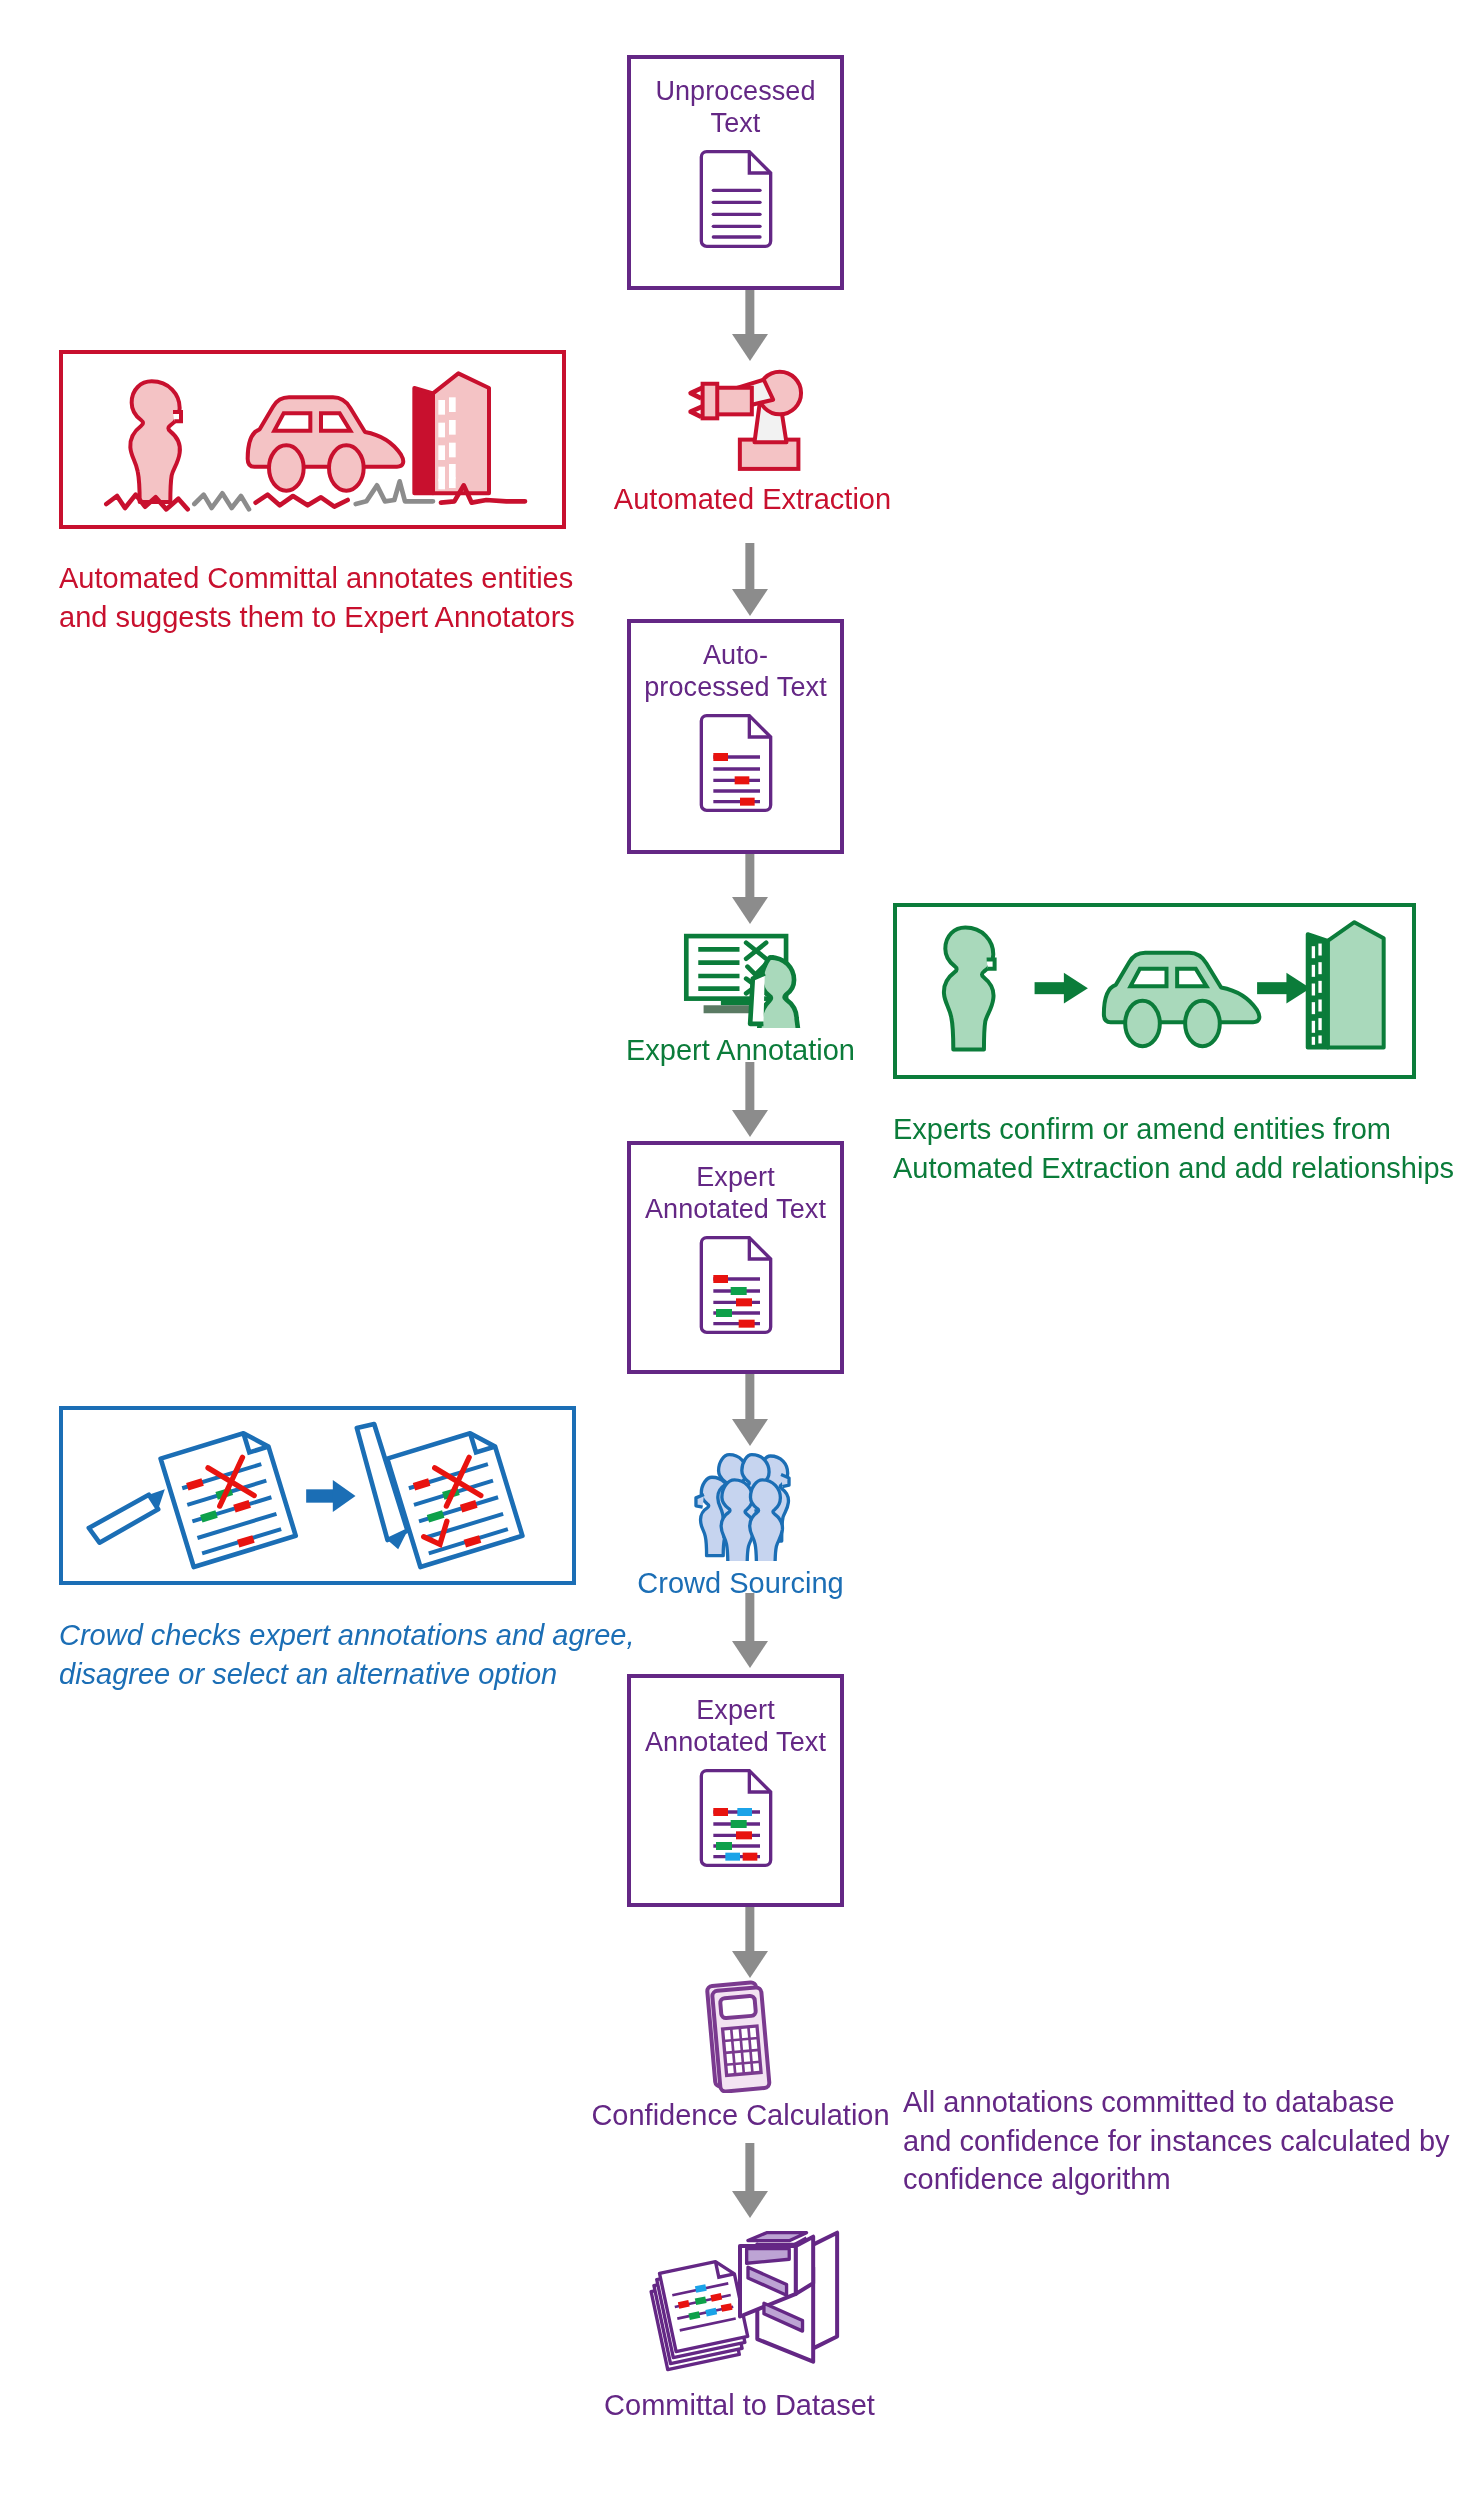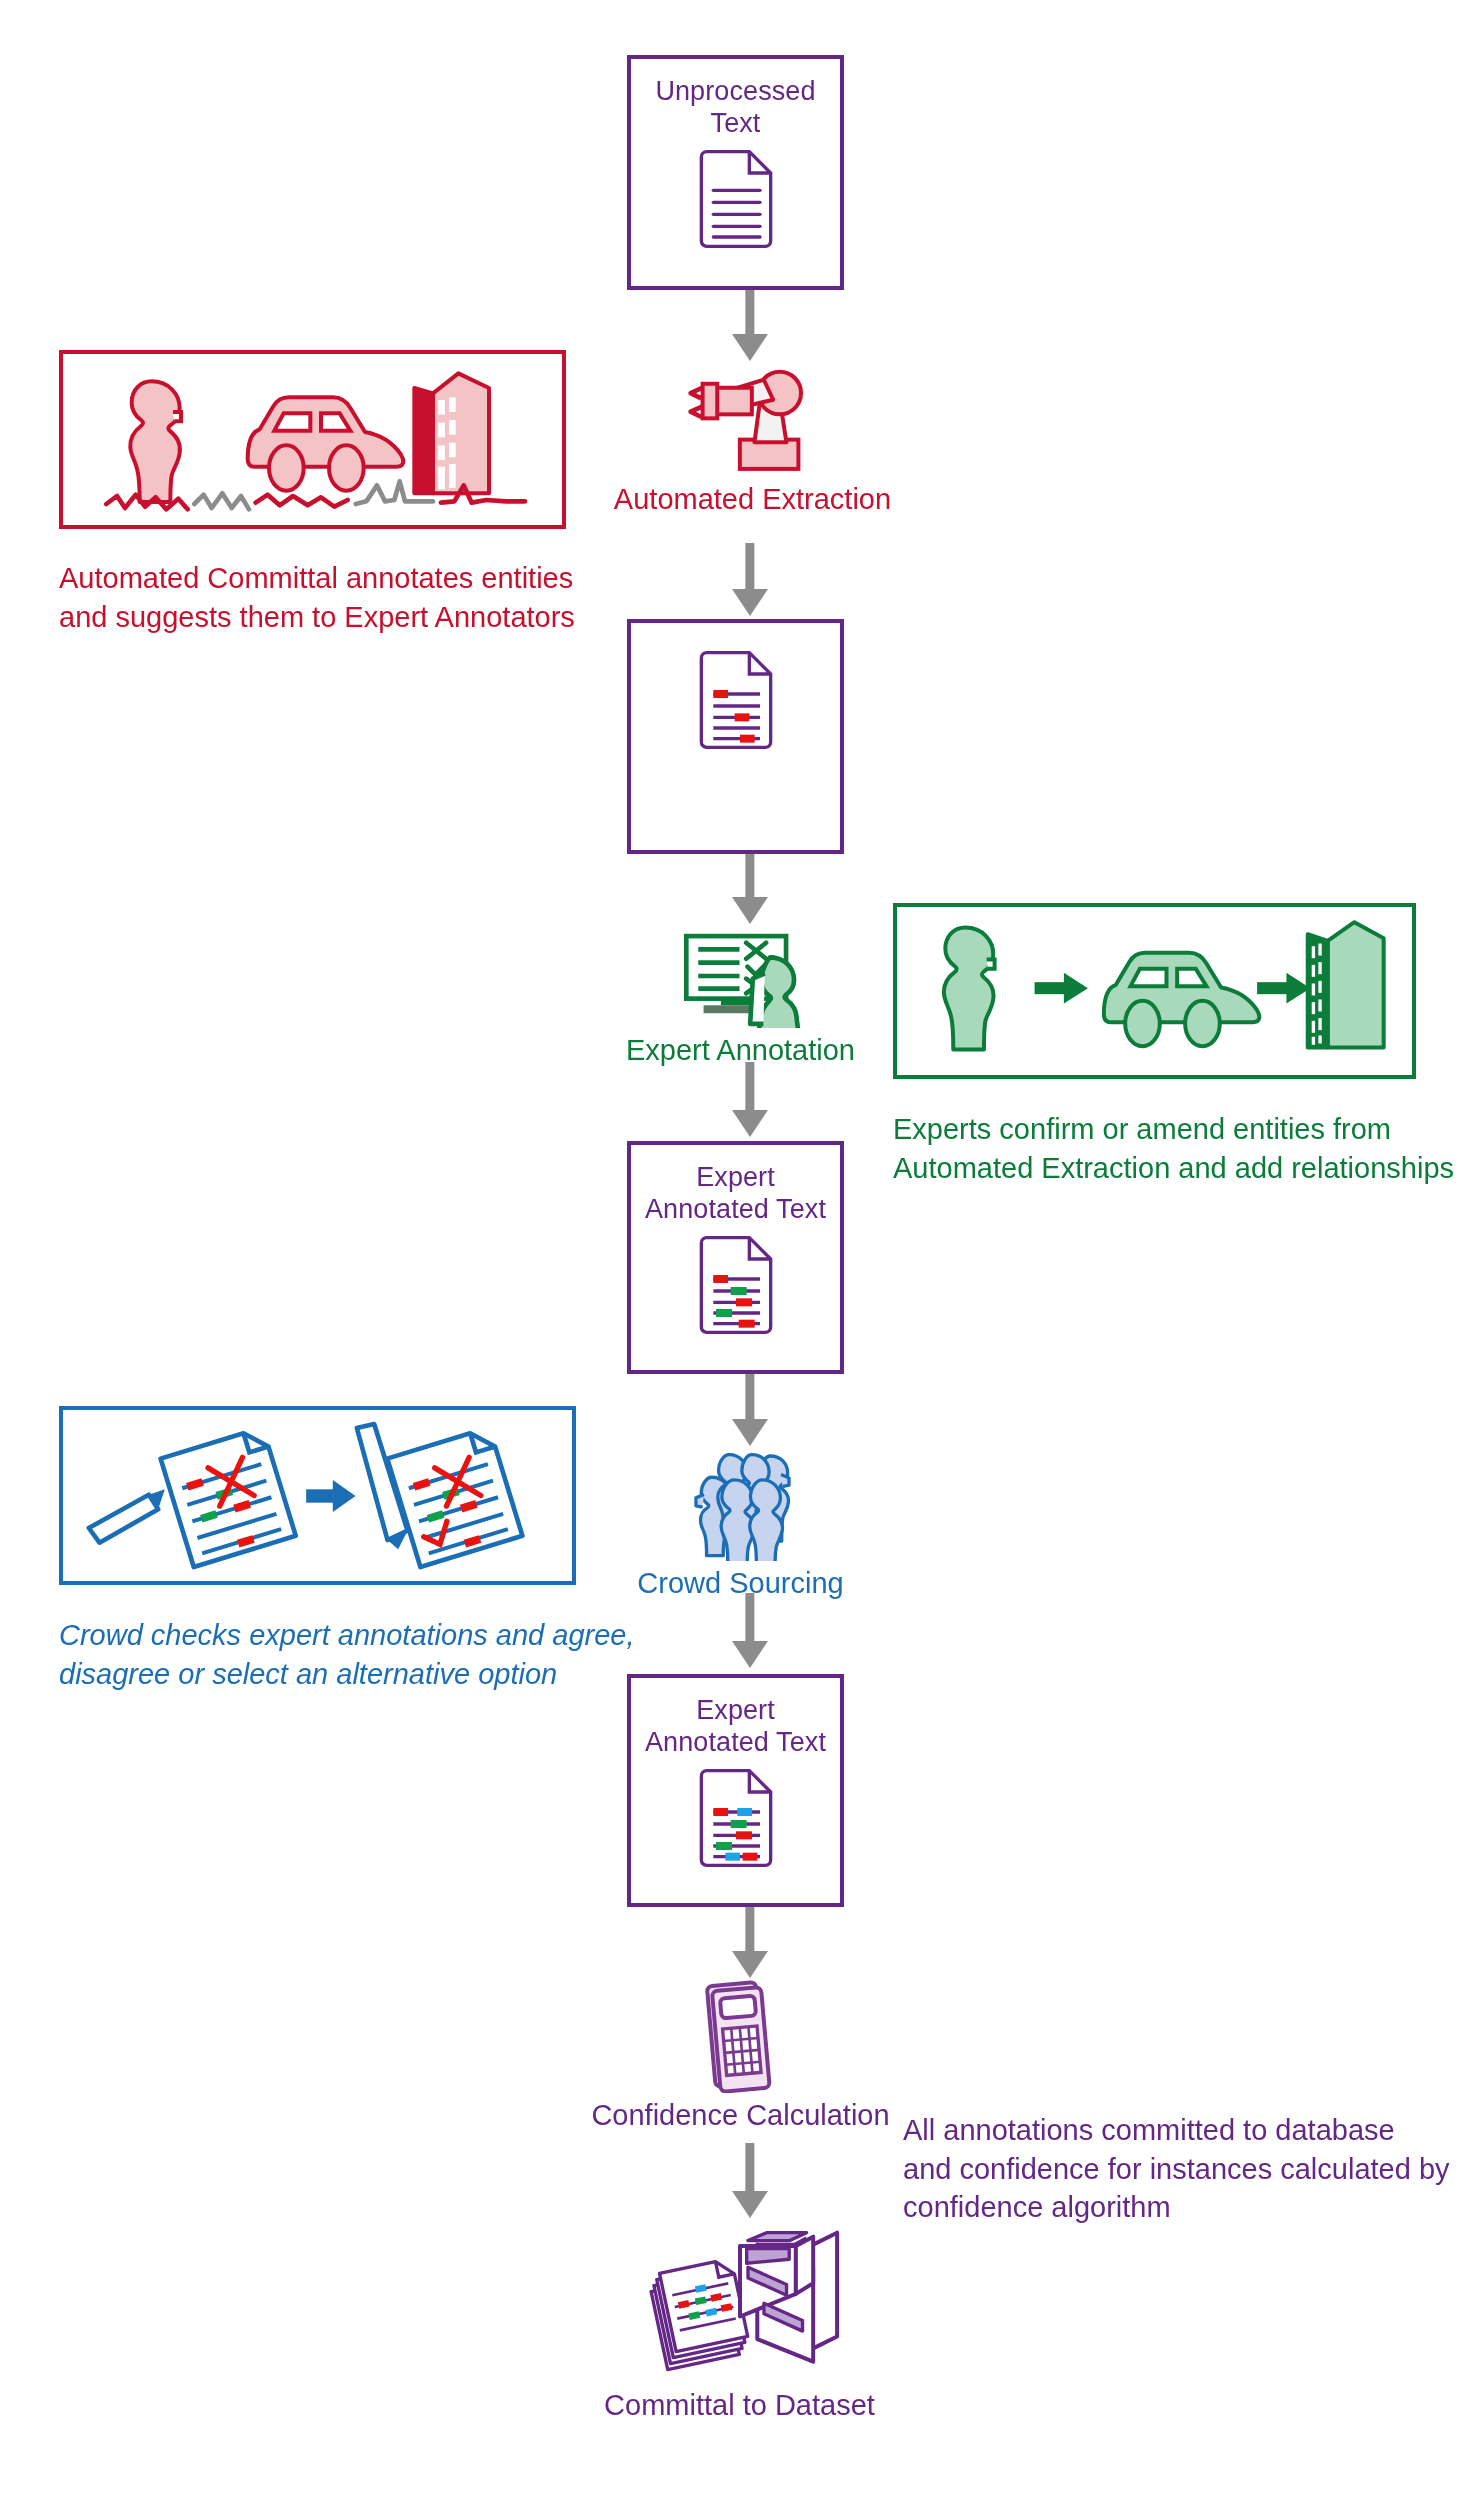--- a/index.html
+++ b/index.html
@@ -42,21 +42,21 @@
   }
   .stage .lbl{
     font-size:29px;
     line-height:1.2;
     white-space:nowrap;
     margin-top:2.7px;
   }
   .red   { color:#C8102E; }
   .green { color:#0B7C3A; }
   .blue  { color:#1B6EB5; }
-  .purple{ color:#642785;margin-top:28px; }
+  .purple{ color:#642785; }
 
   
   .callout{
     position:absolute;
     background:#ffffff;
     display:flex;
     align-items:center;
     justify-content:center;
   }
   .callout.red-b  { border:4.7px solid #C8102E; }
@@ -196,20 +196,22 @@
       <rect x="40" y="28" width="22" height="52" fill="#F4C3C5" stroke="#C8102E" stroke-width="6"></rect>
 
       <path d="M40 34 L22 42 L38 50" fill="none" stroke="#C8102E" stroke-width="7" stroke-linejoin="round"></path>
       <path d="M40 62 L22 70 L38 78" fill="none" stroke="#C8102E" stroke-width="7" stroke-linejoin="round"></path>
     </svg>
   </div>
   <div class="lbl red">Automated Extraction</div>
 </div>
 
 <div class="proc-box" style="left:627px; top:619px; width:217px; height:235px;">
+  <div class="ttl">Auto-
+processed Text</div>
   <div class="doc">
     <svg width="80" height="100" viewBox="0 0 120 150">
       <path d="M8 12 a8 8 0 0 1 8-8 H80 L112 36 V138 a8 8 0 0 1 -8 8 H16 a8 8 0 0 1 -8 -8 Z" fill="#fff" stroke="#642785" stroke-width="5"></path>
       <path d="M80 4 V36 H112" fill="none" stroke="#642785" stroke-width="5"></path>
       <g stroke="#642785" stroke-width="5" stroke-linecap="butt">
         <line x1="26" y1="66" x2="96" y2="66"></line>
         <line x1="26" y1="84" x2="96" y2="84"></line>
         <line x1="26" y1="101" x2="96" y2="101"></line>
         <line x1="26" y1="117" x2="96" y2="117"></line>
         <line x1="26" y1="133" x2="96" y2="133"></line>

